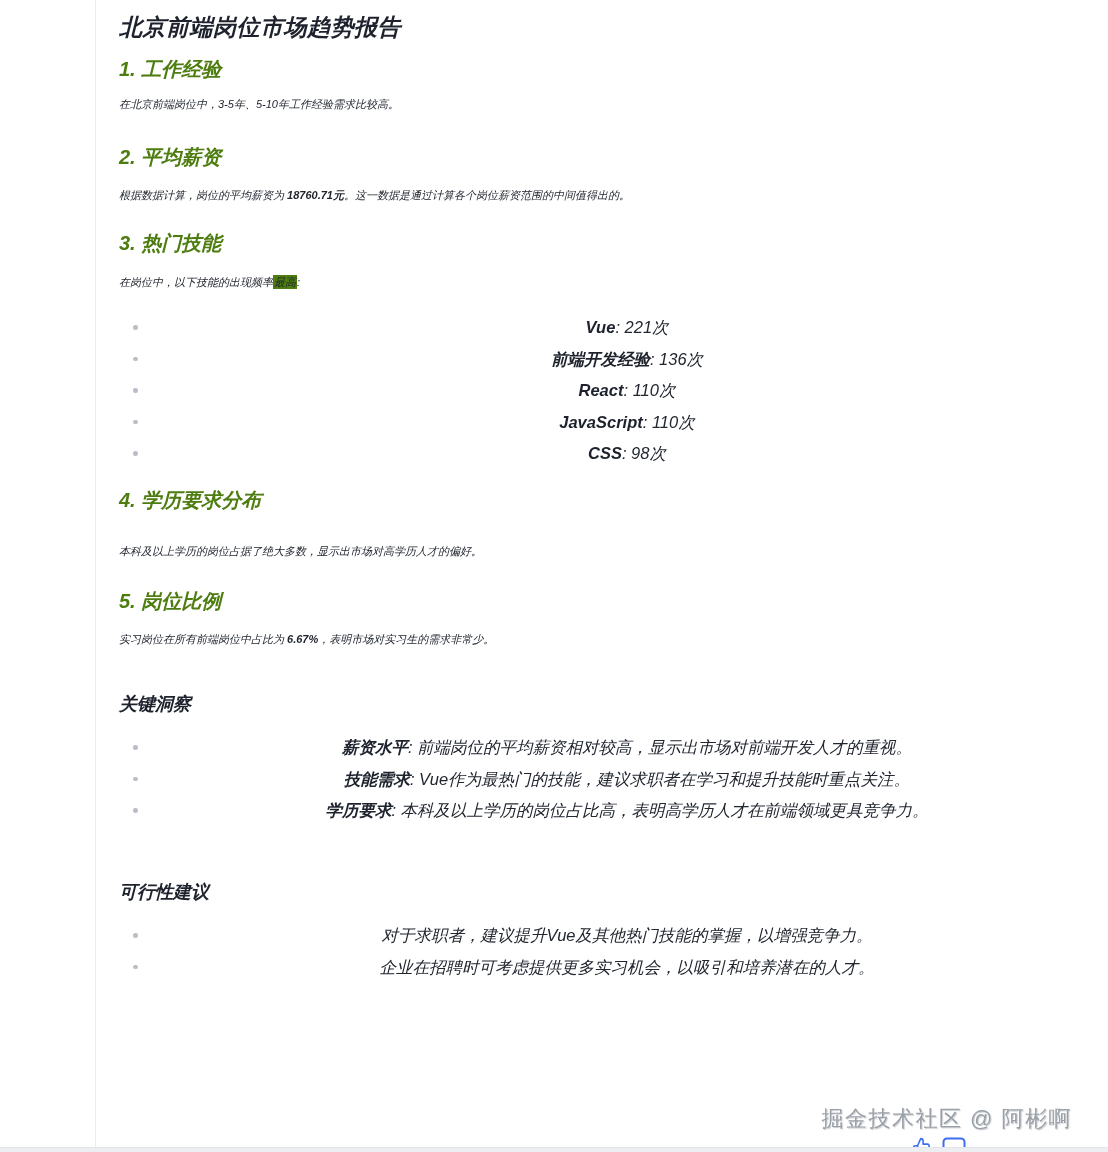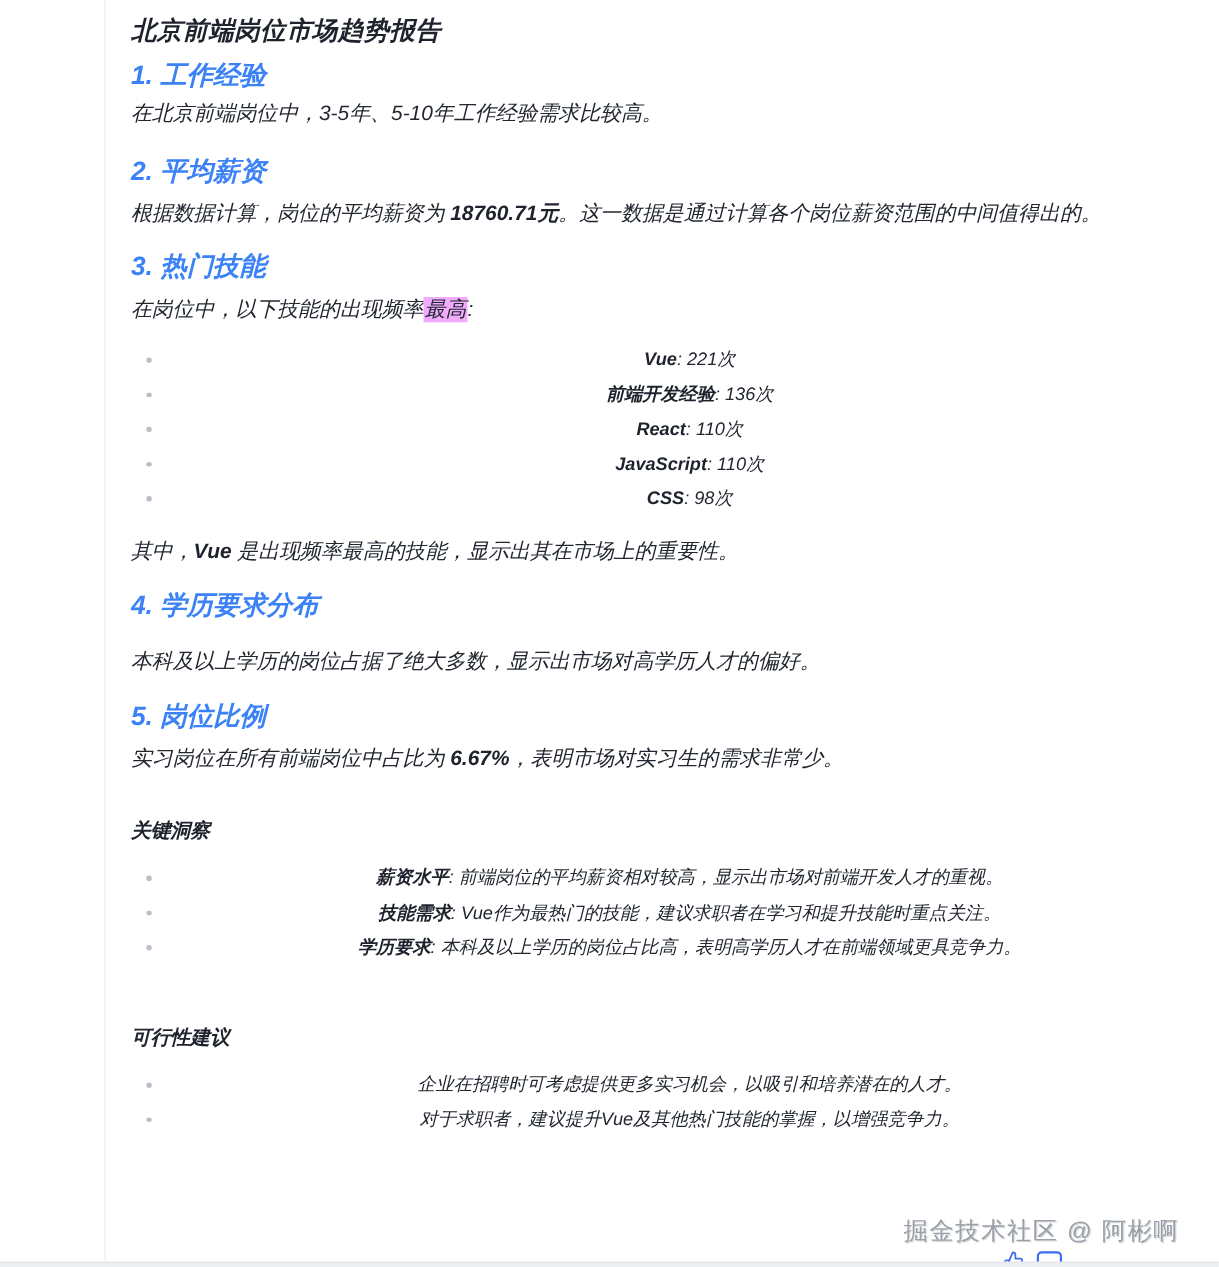--- a/index.html
+++ b/index.html
@@ -11,35 +11,35 @@
     color:#21262f;
   }
   .panel {
     position:absolute; left:95px; top:0; width:1070px; height:1152px;
     border-left:1px solid #ebedf0; border-right:1px solid #ebedf0;
     padding:0 66px 0 23px; background:#ffffff;font-style:italic;
   }
   h1,h2,h3,p,ul { margin:0; padding:0; }
   .h1 { font-size:23px; line-height:28px; font-weight:700; color:#1d222c; letter-spacing:.5px; }
   .h2 { font-size:18px; line-height:27px; font-weight:700; color:#1d222c; }
-  .h3 { font-size:24px; line-height:24px; font-weight:700; color:#3b82f6; }
-  .p  { font-size:19px; line-height:26px; }
+  .h3 { font-size:20px; line-height:24px; font-weight:700; color:#4d7c0f; }
+  .p  { font-size:11px; line-height:26px; }
   .p b, .li b { font-weight:700; color:#1d222c; }
   ul.list { list-style:none;text-align:center; }
   .li {
     position:relative; padding-left:37px;
     font-size:16.5px; line-height:21px;
   }
   .li + .li { margin-top:10.5px; }
   .dot {
     position:absolute; left:14px; top:8px;
     width:4.5px; height:4.5px; border-radius:50%;
     background:#b9bec7;
   }
-  .hl { background:#f0abfc; padding:1px 1px; }
+  .hl { background:#4d7c0f; padding:1px 1px; }
   .watermark {
     position:absolute; right:36px; bottom:18px;
     font-size:22px; color:#9aa0a8; letter-spacing:1.5px; white-space:nowrap;
     text-shadow:-1px -1px 0 rgba(255,255,255,.95), 1px 1px 1px rgba(130,135,143,.45);
     z-index:3;
   }
   .actions {
     position:absolute; left:912px; top:1137px;
     display:flex; gap:11px; align-items:flex-start; z-index:1;
   }
@@ -66,39 +66,38 @@
   <p class="p" style="margin-top:14px"><span>在岗位中，以下技能的出现频率</span><span class="hl">最高</span><span>:</span></p>
 
   <ul class="list" style="margin-top:22px">
     <li class="li"><span class="dot"></span><b>Vue</b><span>: 221次</span></li>
     <li class="li"><span class="dot"></span><b>前端开发经验</b><span>: 136次</span></li>
     <li class="li"><span class="dot"></span><b>React</b><span>: 110次</span></li>
     <li class="li"><span class="dot"></span><b>JavaScript</b><span>: 110次</span></li>
     <li class="li"><span class="dot"></span><b>CSS</b><span>: 98次</span></li>
   </ul>
 
-  <p class="p" style="margin-top:25px"><span>其中，</span><b>Vue</b><span> 是出现频率最高的技能，显示出其在市场上的重要性。</span></p>
 
   <h3 class="h3" style="margin-top:24px">4. 学历要求分布</h3>
   <p class="p" style="margin-top:26px">本科及以上学历的岗位占据了绝大多数，显示出市场对高学历人才的偏好。</p>
 
   <h3 class="h3" style="margin-top:25px">5. 岗位比例</h3>
   <p class="p" style="margin-top:13px"><span>实习岗位在所有前端岗位中占比为 </span><b>6.67%</b><span>，表明市场对实习生的需求非常少。</span></p>
 
   <h2 class="h2" style="margin-top:39px">关键洞察</h2>
   <ul class="list" style="margin-top:19px">
     <li class="li"><span class="dot"></span><b>薪资水平</b><span>: 前端岗位的平均薪资相对较高，显示出市场对前端开发人才的重视。</span></li>
     <li class="li"><span class="dot"></span><b>技能需求</b><span>: Vue作为最热门的技能，建议求职者在学习和提升技能时重点关注。</span></li>
     <li class="li"><span class="dot"></span><b>学历要求</b><span>: 本科及以上学历的岗位占比高，表明高学历人才在前端领域更具竞争力。</span></li>
   </ul>
 
   <h2 class="h2" style="margin-top:58px">可行性建议</h2>
   <ul class="list" style="margin-top:19px">
+    <li class="li"><span class="dot"></span><span>对于求职者，建议提升Vue及其他热门技能的掌握，以增强竞争力。</span></li>
     <li class="li"><span class="dot"></span><span>企业在招聘时可考虑提供更多实习机会，以吸引和培养潜在的人才。</span></li>
-    <li class="li"><span class="dot"></span><span>对于求职者，建议提升Vue及其他热门技能的掌握，以增强竞争力。</span></li>
   </ul>
 
 </div>
 
 <div class="watermark">掘金技术社区 @ 阿彬啊</div>
 
 <div class="actions">
   <span>
     <svg width="19" height="19" viewBox="0 0 24 24" fill="none" stroke="#3e6cf0" stroke-width="2" stroke-linecap="round" stroke-linejoin="round">
       <path d="M14 9V5a3 3 0 0 0-3-3l-4 9v11h11.28a2 2 0 0 0 2-1.7l1.38-9a2 2 0 0 0-2-2.3z"></path>

